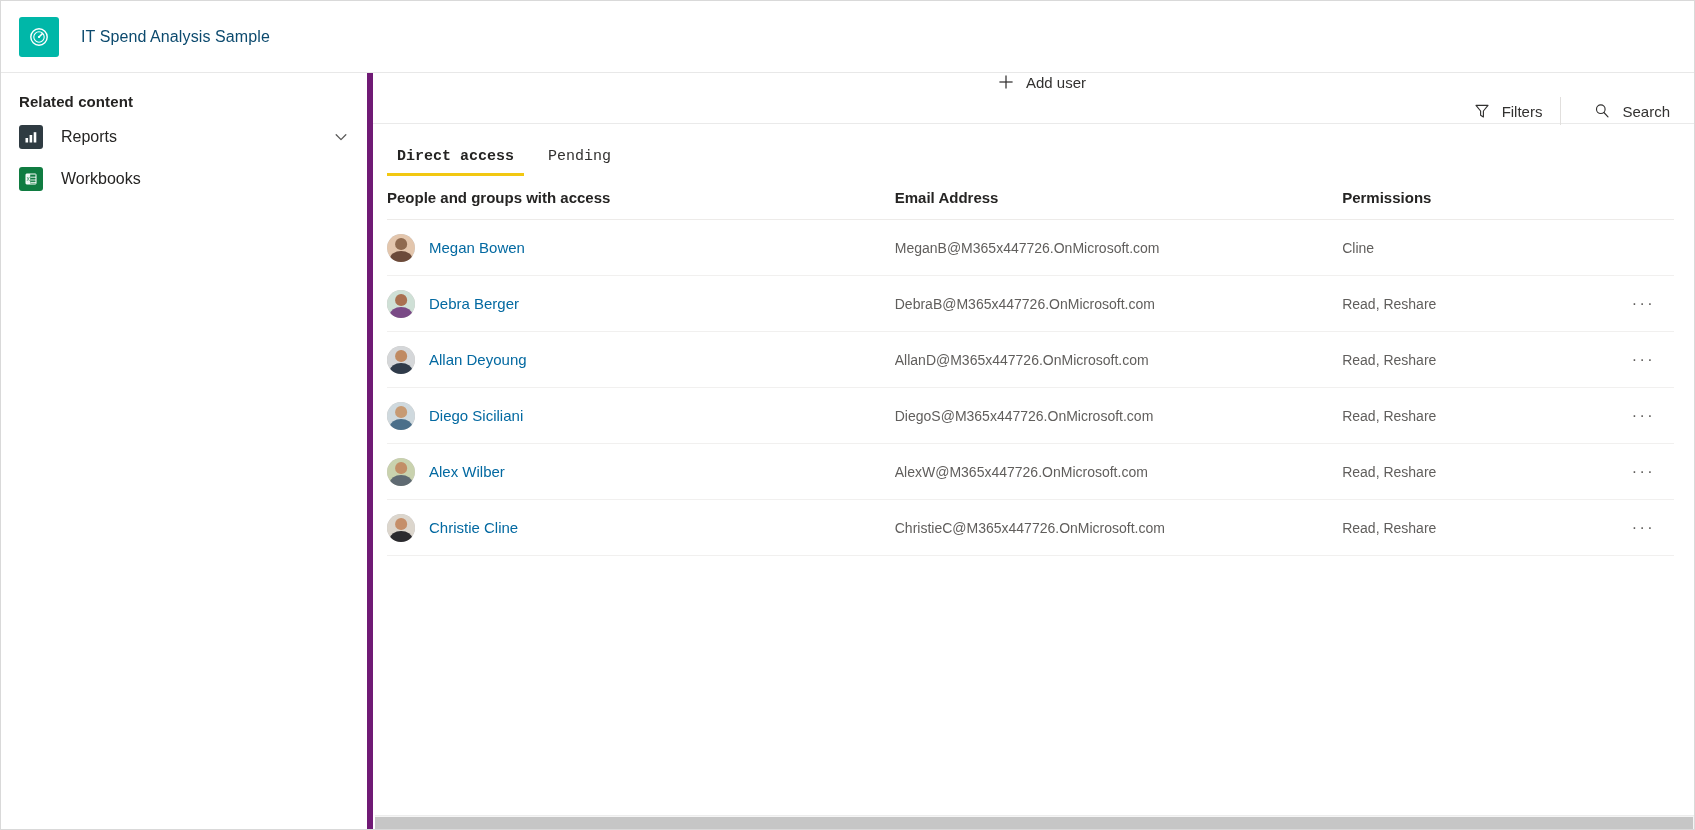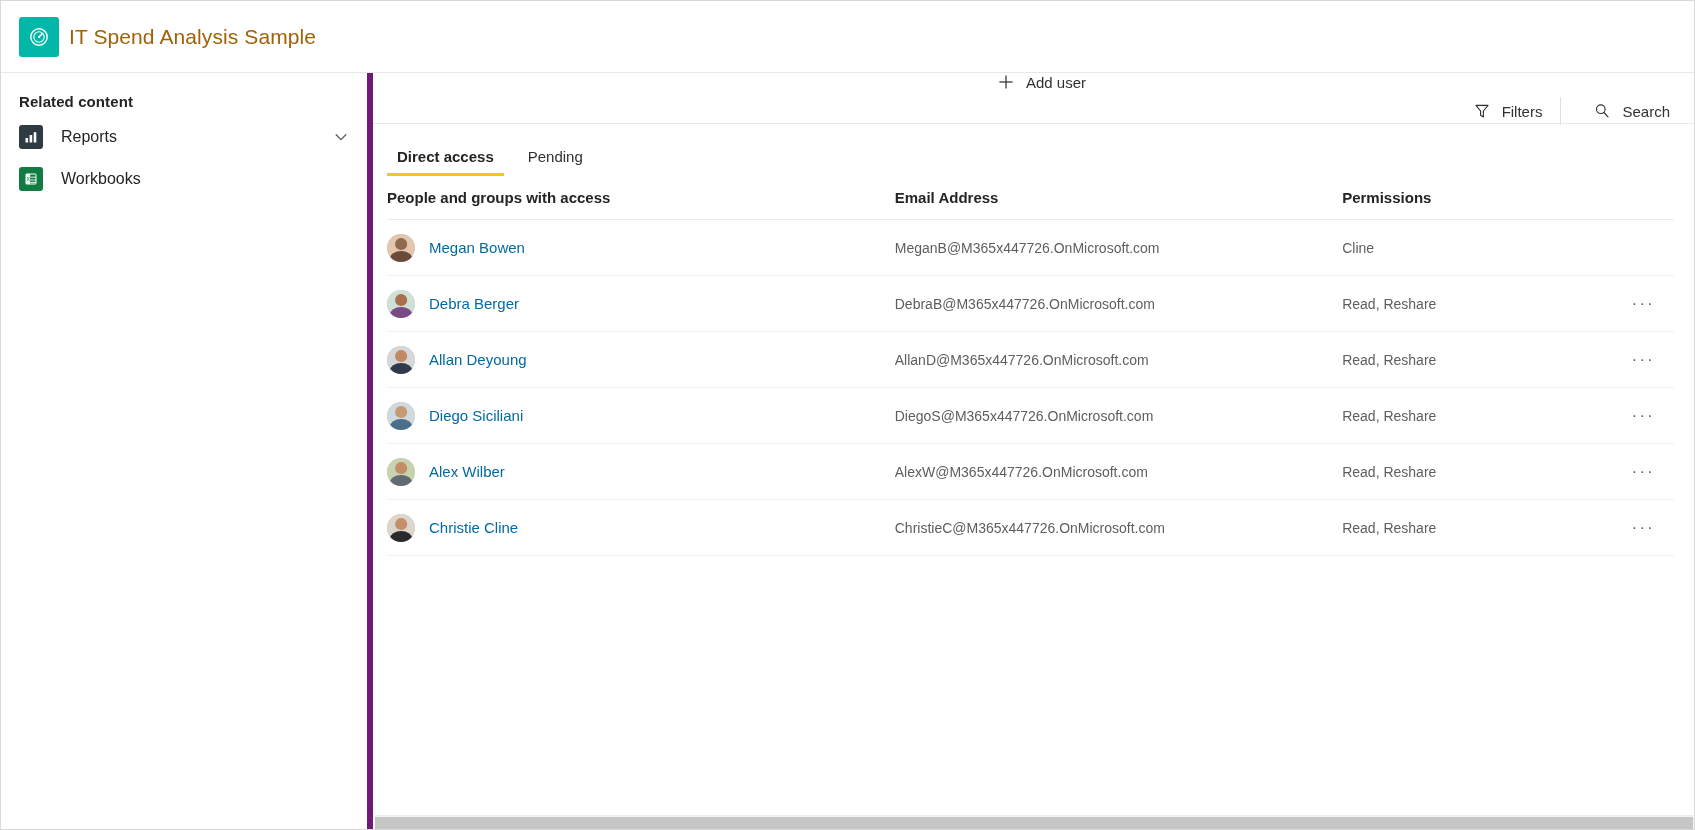--- a/index.html
+++ b/index.html
@@ -30,23 +30,23 @@
   }
   .app-icon {
     width: 40px; height: 40px;
     border-radius: 3px;
     background: #00B7A8;
     display: flex; align-items: center; justify-content: center;
     flex: 0 0 auto;
   }
   .app-icon svg { display: block; }
   .app-title {
-    margin-left: 10px;
-    font-size: 21px;
-    color: #a16207;
+    margin-left: 22px;
+    font-size: 16px;
+    color: #0c4a6e;
     font-weight: 400;
     letter-spacing: .1px;
     white-space: nowrap;
   }
 
   
   .sidebar {
     position: absolute; left: 0; top: 72px;
     width: 372px; height: 758px;
     border-right: 6px solid #701a75;
@@ -121,20 +121,21 @@
     background: #e1dfdd;
     margin: 0 6px;
   }
 
   
   .tabs {
     display: flex; align-items: flex-end;
     padding: 16px 12px 0 14px;
     height: 52px;
     position: relative;
+    font-family: Liberation Mono, monospace;
   }
   .tab {
     position: relative;
     font-size: 15px;
     color: #323130;
     padding: 0 10px 11px 10px;
     margin-right: 14px;
     cursor: pointer;
     white-space: nowrap;
   }

